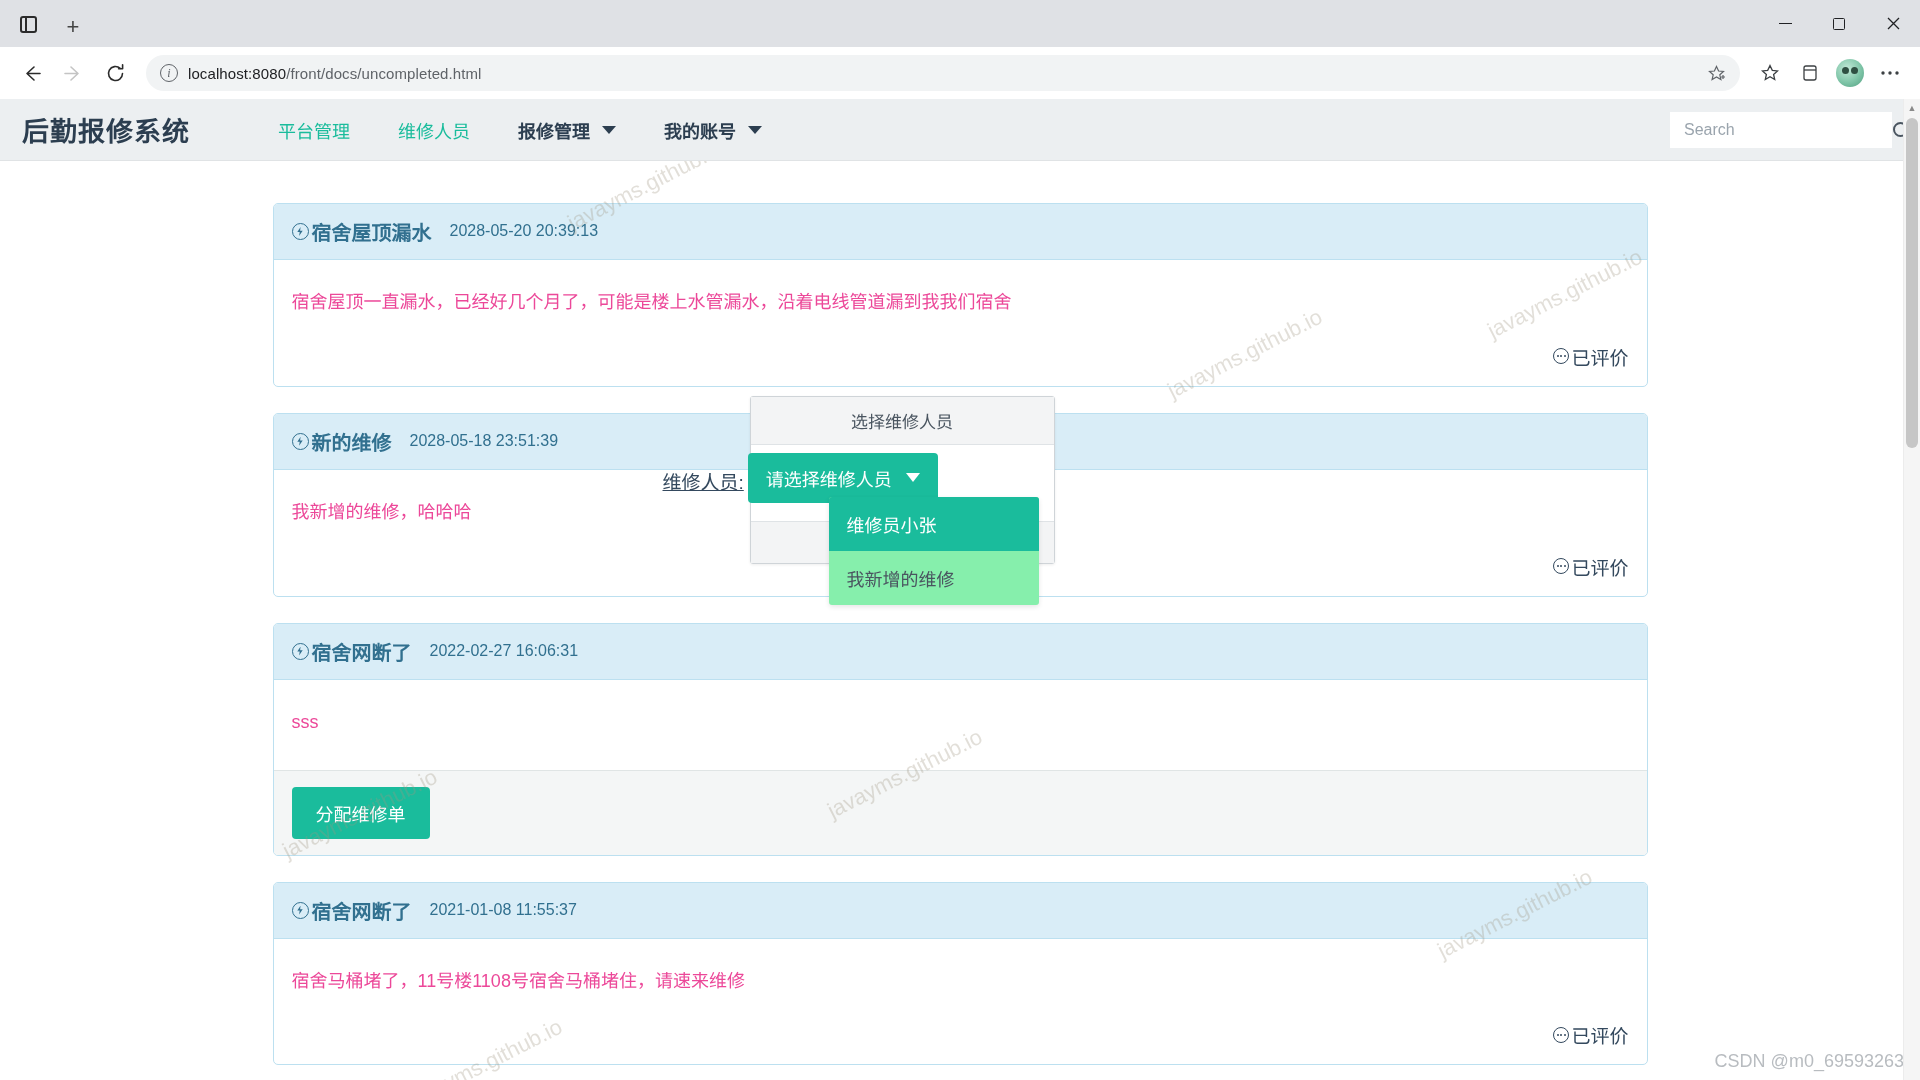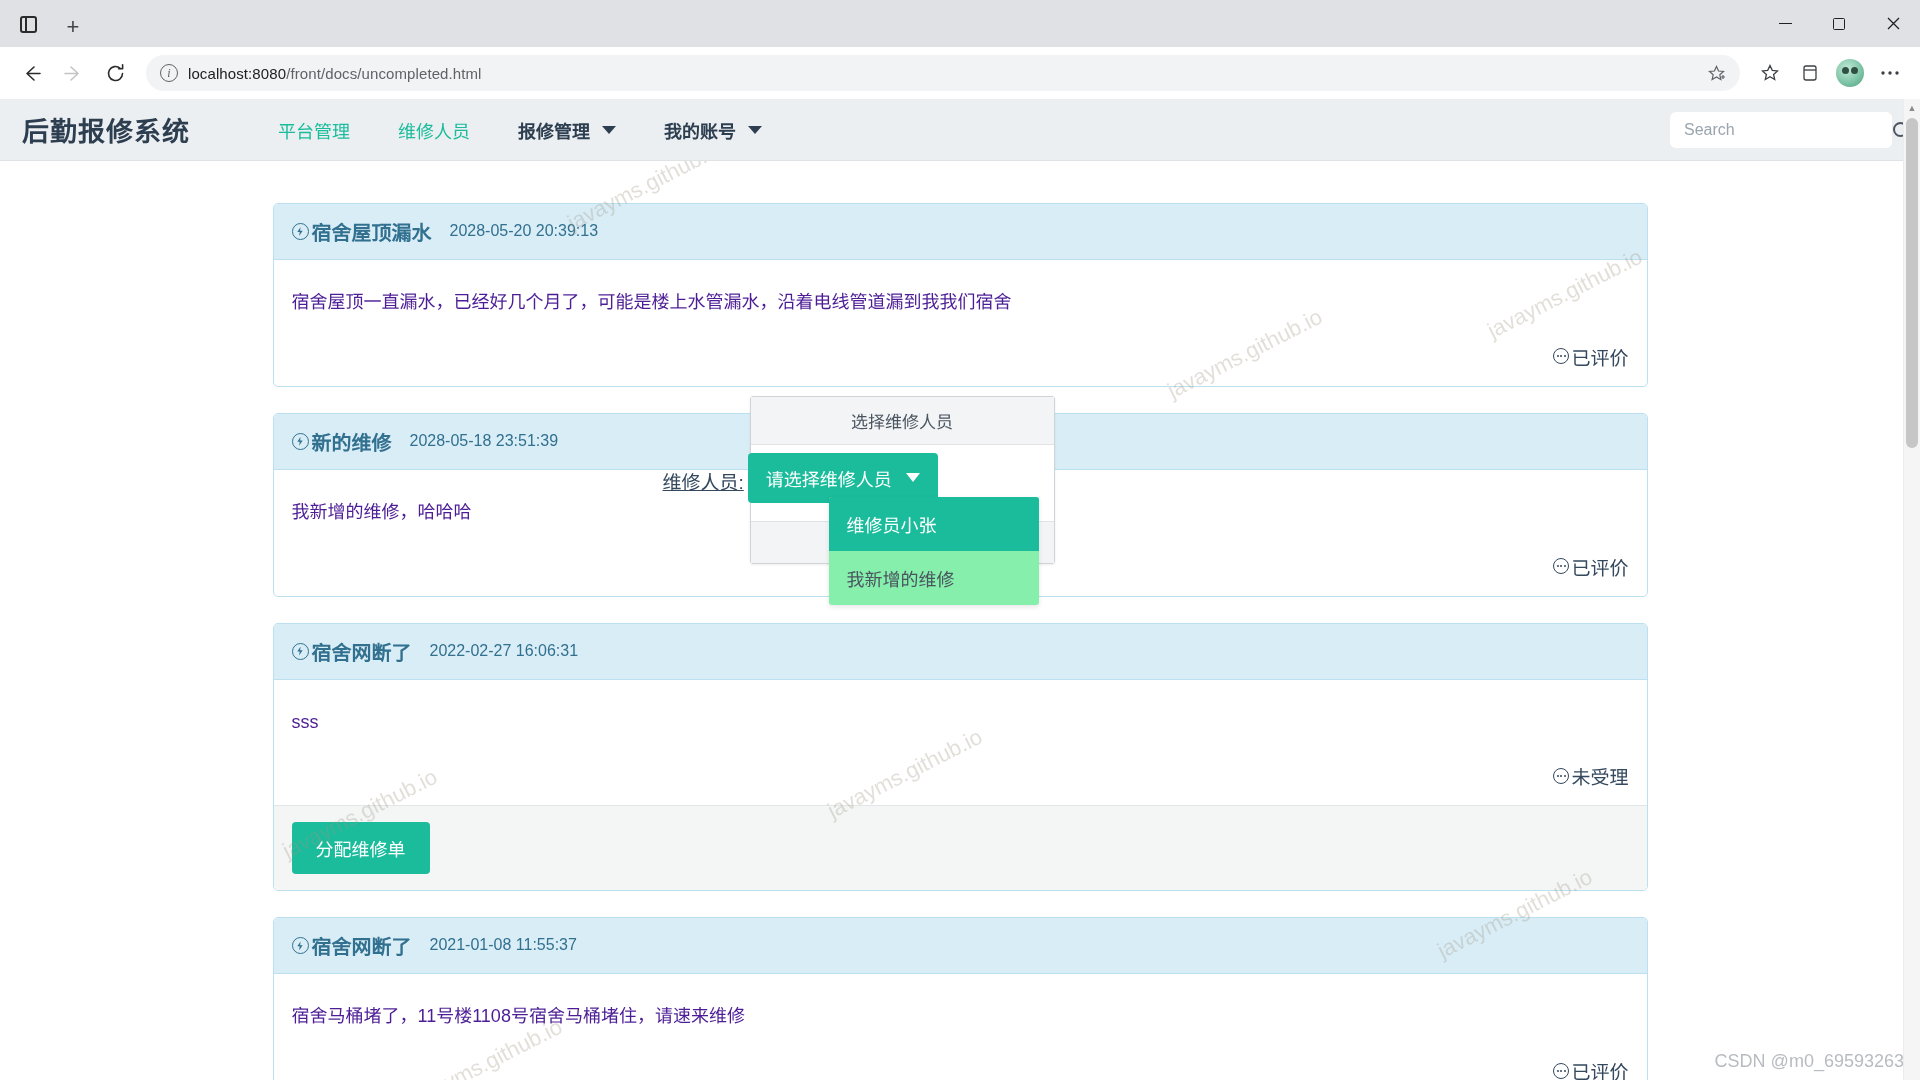--- a/index.html
+++ b/index.html
@@ -193,21 +193,21 @@
     width: 0; height: 0;
     border-left: 7px solid transparent;
     border-right: 7px solid transparent;
     border-top: 8px solid #2c3e50;
     display: inline-block;
   }
   .nav-search {
     margin-left: auto;
     width: 222px; height: 36px;
     background: #ffffff;
-    border-radius: 6px;
+    border-radius: 0;
     display: flex; align-items: center;
     padding: 0 12px;
   }
   .nav-search input {
     border: none; outline: none; background: transparent;
     font-size: 16px; color: #55606b; flex: 1;
     font-family: "Liberation Sans", sans-serif;
   }
   .nav-search input::placeholder { color: #9aa4ad; }
   .mag {
@@ -261,21 +261,21 @@
   .drop-icon:after {
     content:""; width: 6px; height: 9px; background: #31708f;
     clip-path: polygon(60% 0%, 5% 55%, 45% 55%, 35% 100%, 95% 42%, 52% 42%);
   }
   .card-date { font-size: 16px; color: #31708f; }
   .card-body {
     padding: 28px 18px 16px 18px;
     min-height: 90px;
     position: relative;
   }
-  .card-text { font-size: 18px; color: #4c1d95; line-height: 1.6; }
+  .card-text { font-size: 18px; color: #ec4899; line-height: 1.6; }
   .status-row {
     display: flex; justify-content: flex-end;
     padding-top: 26px;
   }
   .status {
     font-size: 19px; color: #34495e;
     display: flex; align-items: center; gap: 2px;
   }
   .bubble-icon {
     width: 16px; height: 16px; border: 1.4px solid #34495e; border-radius: 50%;
@@ -581,30 +581,20 @@
           <div class="card">
             <div class="card-head">
               <div class="card-title">
                 <span class="drop-icon"></span>
                 <span>宿舍网断了</span>
               </div>
               <div class="card-date">2022-02-27 16:06:31</div>
             </div>
             <div class="card-body">
               <div class="card-text">sss</div>
-              <div class="status-row">
-                <div class="status">
-                  <span class="bubble-icon">
-                      <i></i>
-                      <i></i>
-                      <i></i>
-                    </span>
-                  <span>未受理</span>
-                </div>
-              </div>
             </div>
             <div class="card-foot">
               <button class="btn-assign">分配维修单</button>
             </div>
           </div>
 
           <div class="card">
             <div class="card-head">
               <div class="card-title">
                 <span class="drop-icon"></span>

